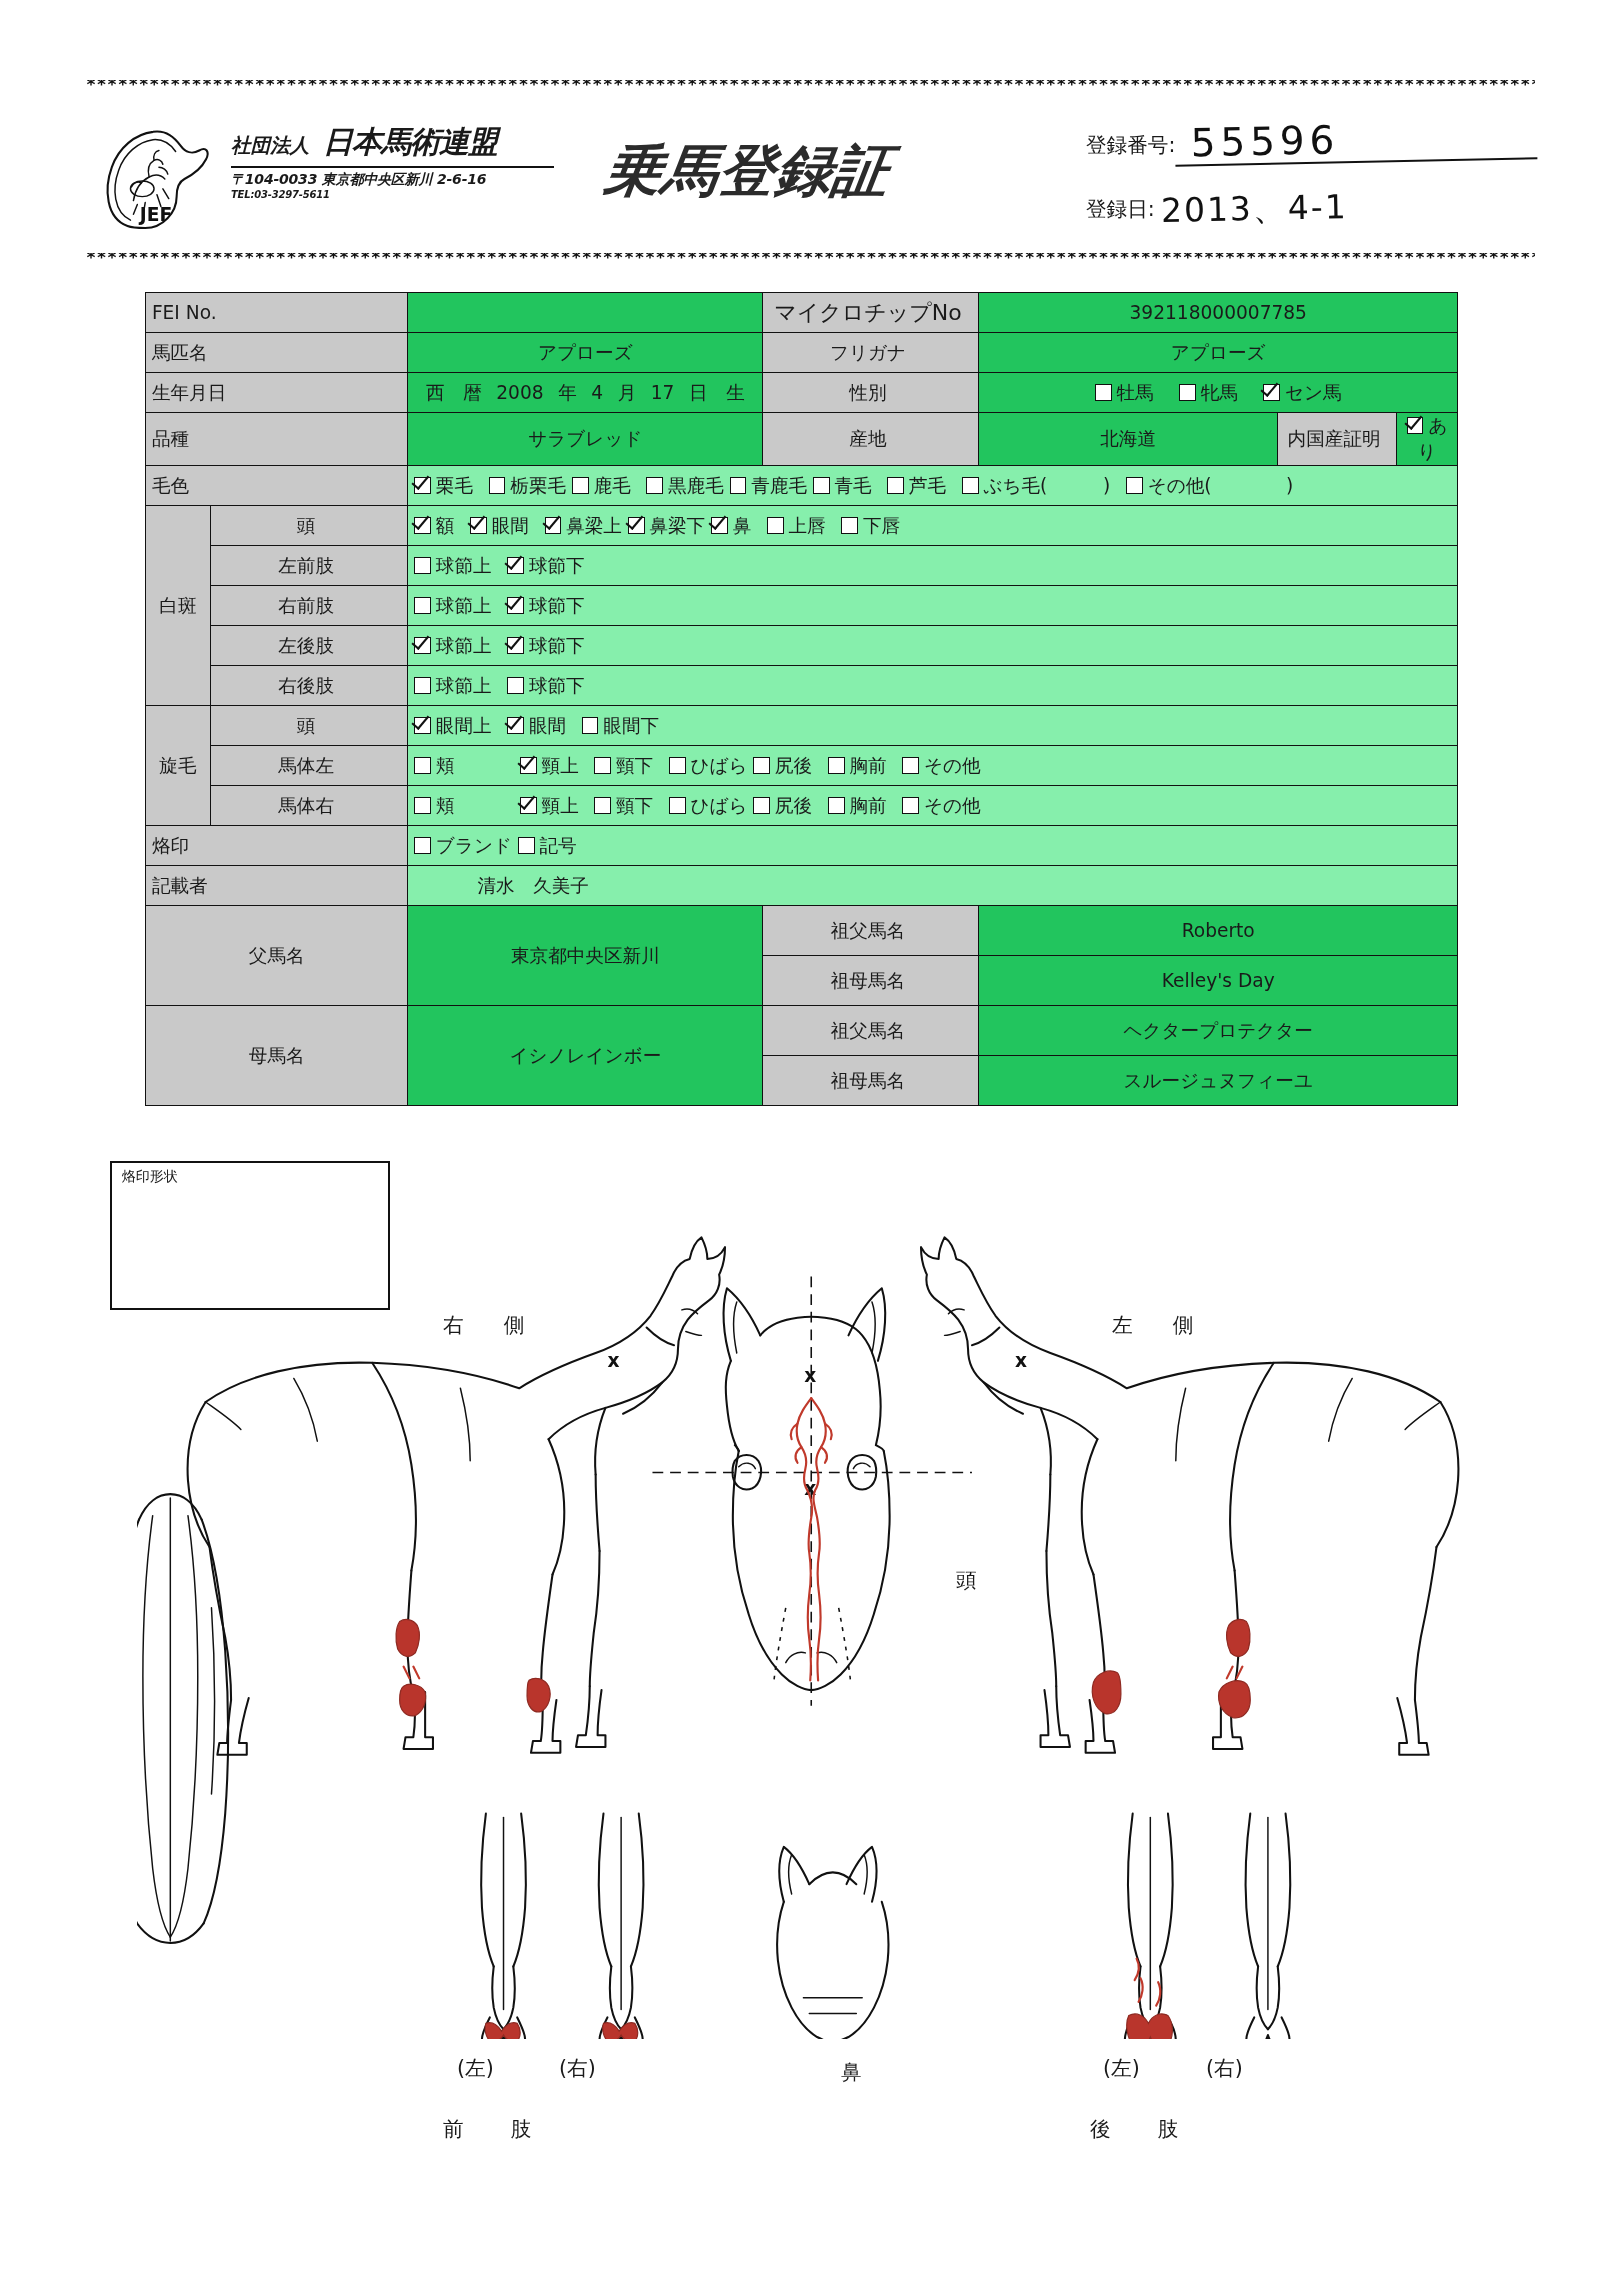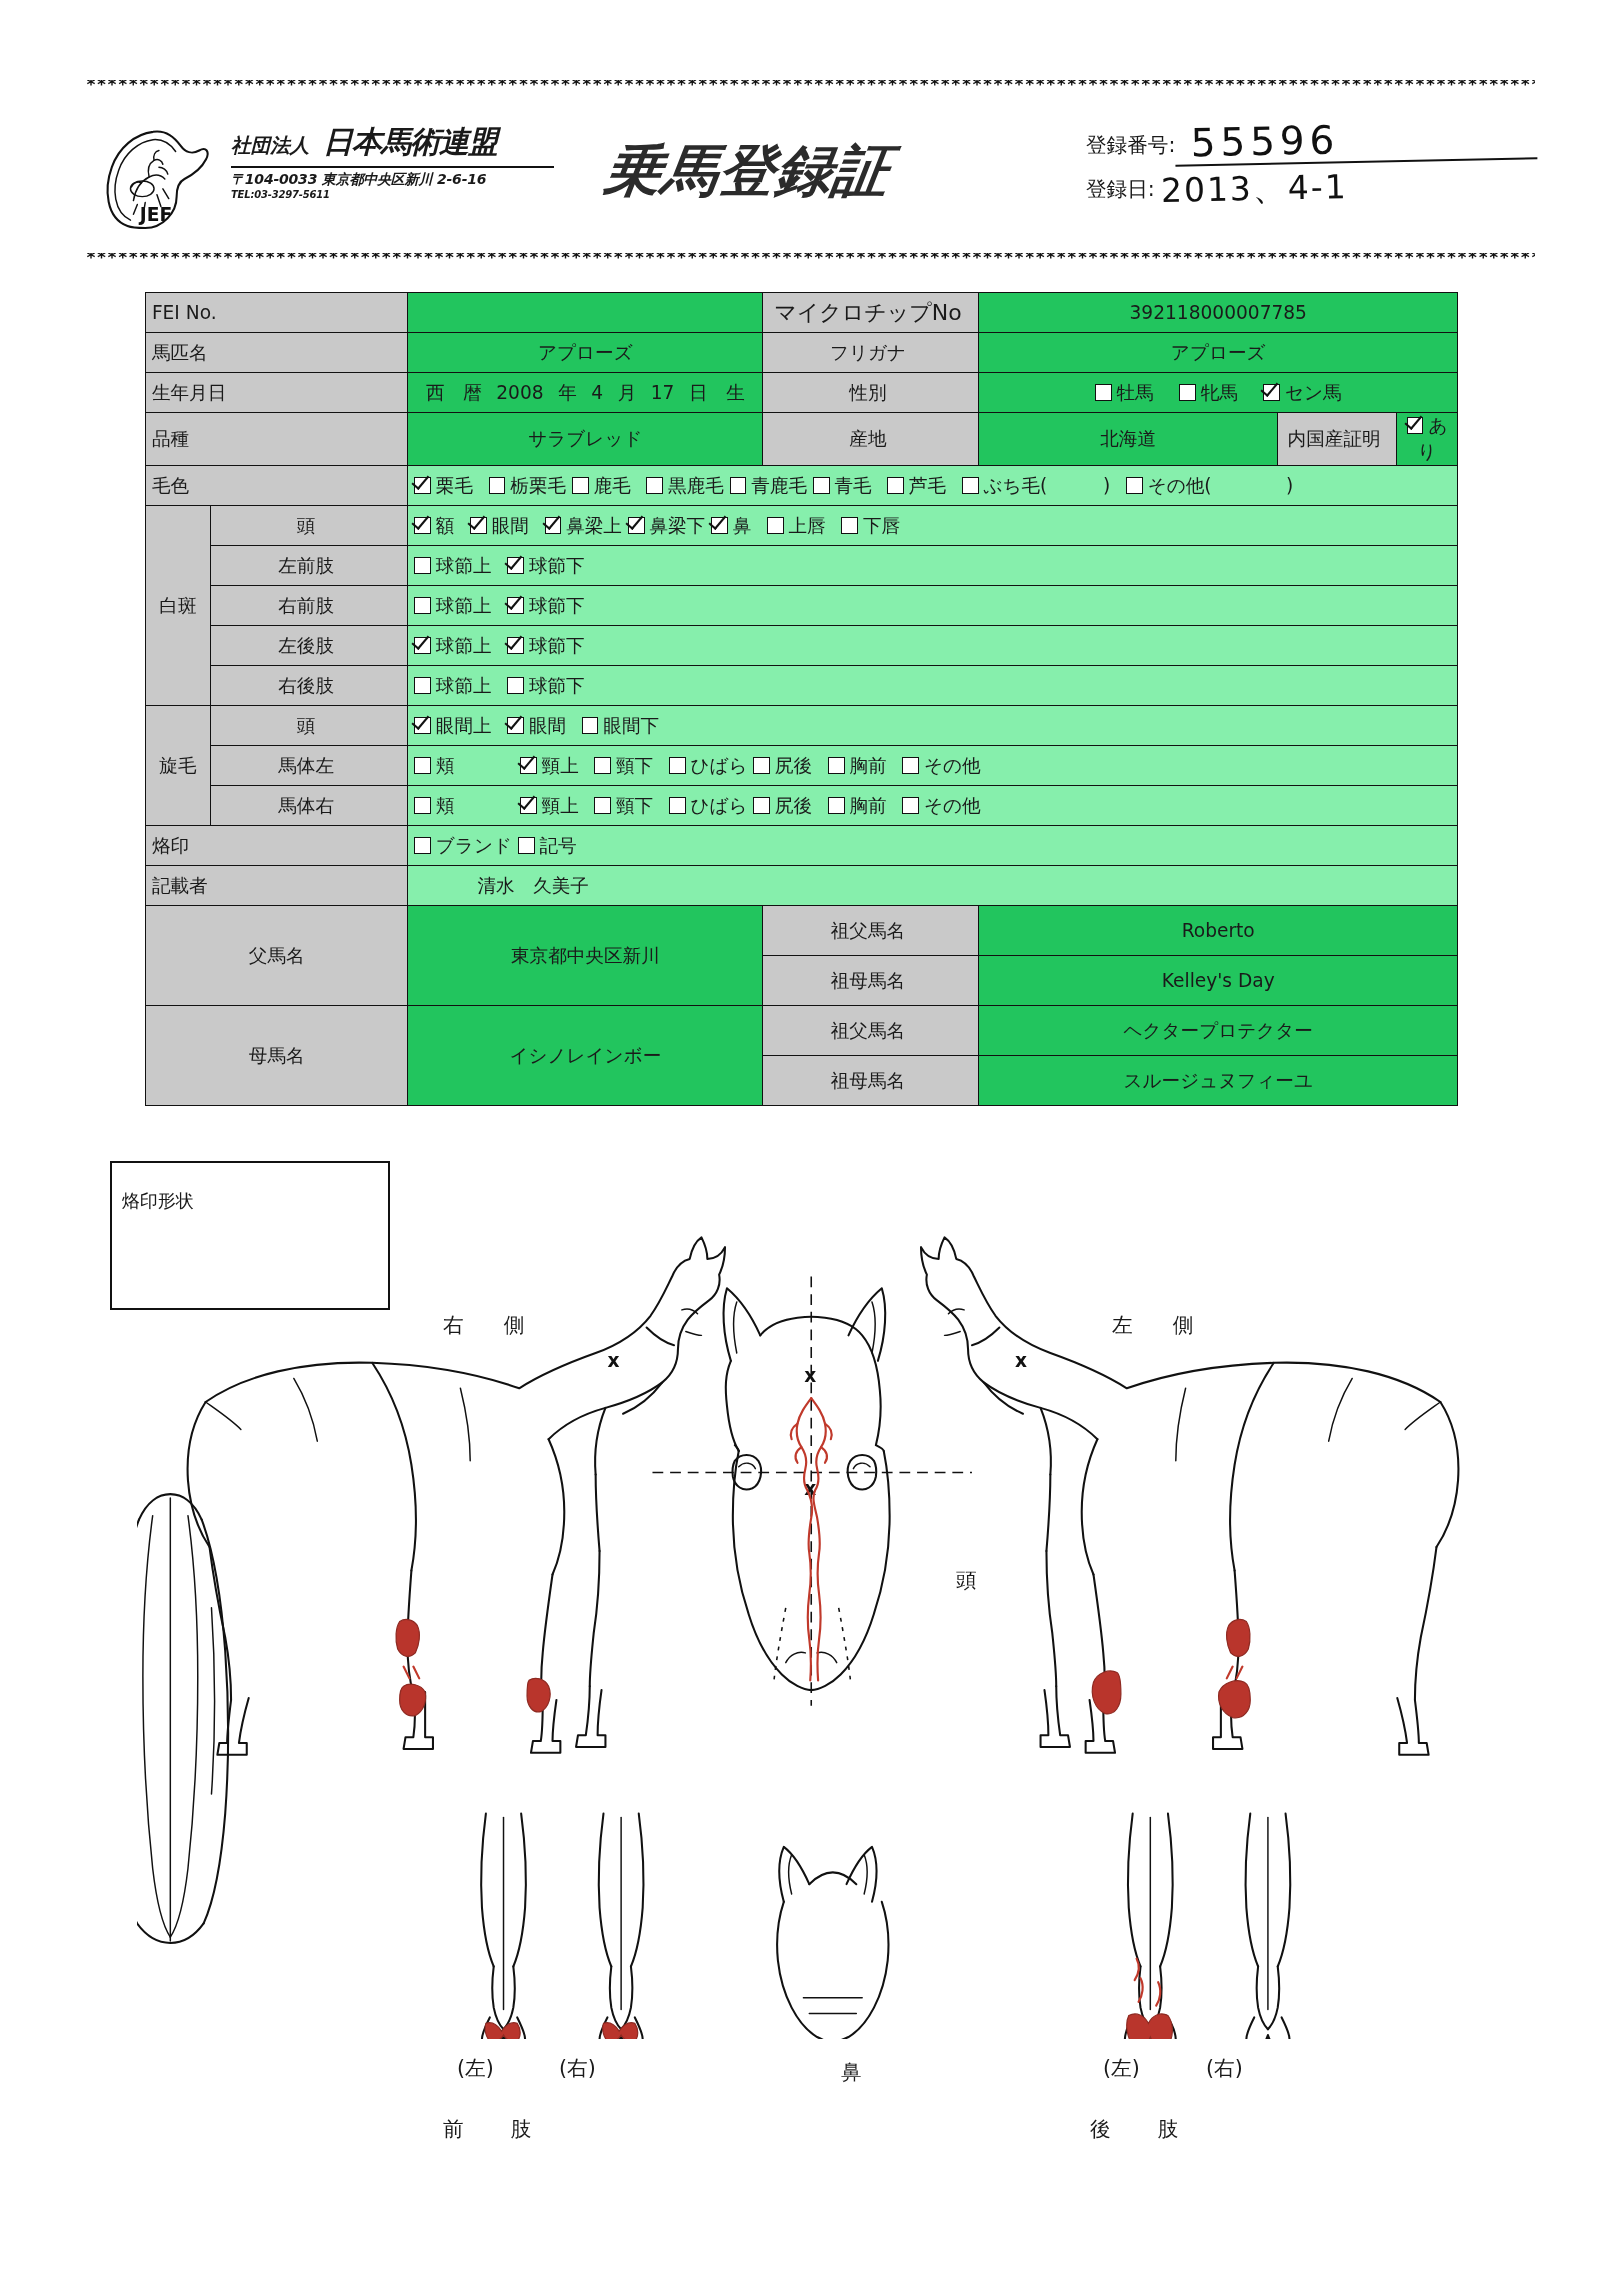--- a/index.html
+++ b/index.html
@@ -34,21 +34,21 @@
   .org-tel{font-style:italic;font-weight:700;font-size:10px;letter-spacing:-0.2px;}
 
   .doc-title{
     position:absolute;left:519px;top:17.6px;
     font-size:56px;font-weight:900;font-style:italic;
     letter-spacing:1px;color:#2b2b2b;
     transform:skewX(-8deg);
   }
 
   .reg-block{position:absolute;left:1000px;top:3.9px;width:451px;}
-  .reg-row{display:flex;align-items:flex-end;margin-bottom:7px;}
+  .reg-row{display:flex;align-items:flex-end;margin-bottom:27px;}
   .reg-label{font-size:20.6px;white-space:nowrap;padding-bottom:3.9px;}
   .reg-value{
     flex:1;border-bottom:2.9px solid #111;
     font-family:"DejaVu Sans","Liberation Sans",sans-serif;
     font-size:39px;letter-spacing:4.9px;color:#111;
     padding:0 0 2px 15.7px;line-height:1;
     transform:rotate(-1.2deg);
   }
   .reg-row.date .reg-label{padding-bottom:2px;}
   .reg-value.date{border-bottom:none;font-size:33px;letter-spacing:2px;padding-left:5.9px;}
@@ -79,21 +79,21 @@
   .optrow{display:flex;align-items:center;flex-wrap:nowrap;padding-left:5.9px;}
 
   .dob{display:flex;align-items:center;justify-content:space-between;padding:0 17.6px;font-size:18.6px;}
   .dob span{white-space:nowrap;}
 
   
   .brandbox{
     position:absolute;left:110px;top:1161px;width:276px;height:145px;
     border:2.4px solid #111;background:#fff;
   }
-  .brandbox .t{position:absolute;left:9.8px;top:26px;font-size:18px;}
+  .brandbox .t{position:absolute;left:9.8px;top:5px;font-size:14px;}
 
   
   .dlabel{position:absolute;font-size:20.6px;letter-spacing:9.8px;white-space:nowrap;}
   #lab-right{left:443px;top:1311px;}
   #lab-left{left:1112px;top:1311px;}
   #lab-head{left:956px;top:1566px;letter-spacing:0;}
   #lab-nose{left:841px;top:2058px;letter-spacing:0;}
   .footlab{position:absolute;font-size:20.6px;white-space:nowrap;}
 
   

